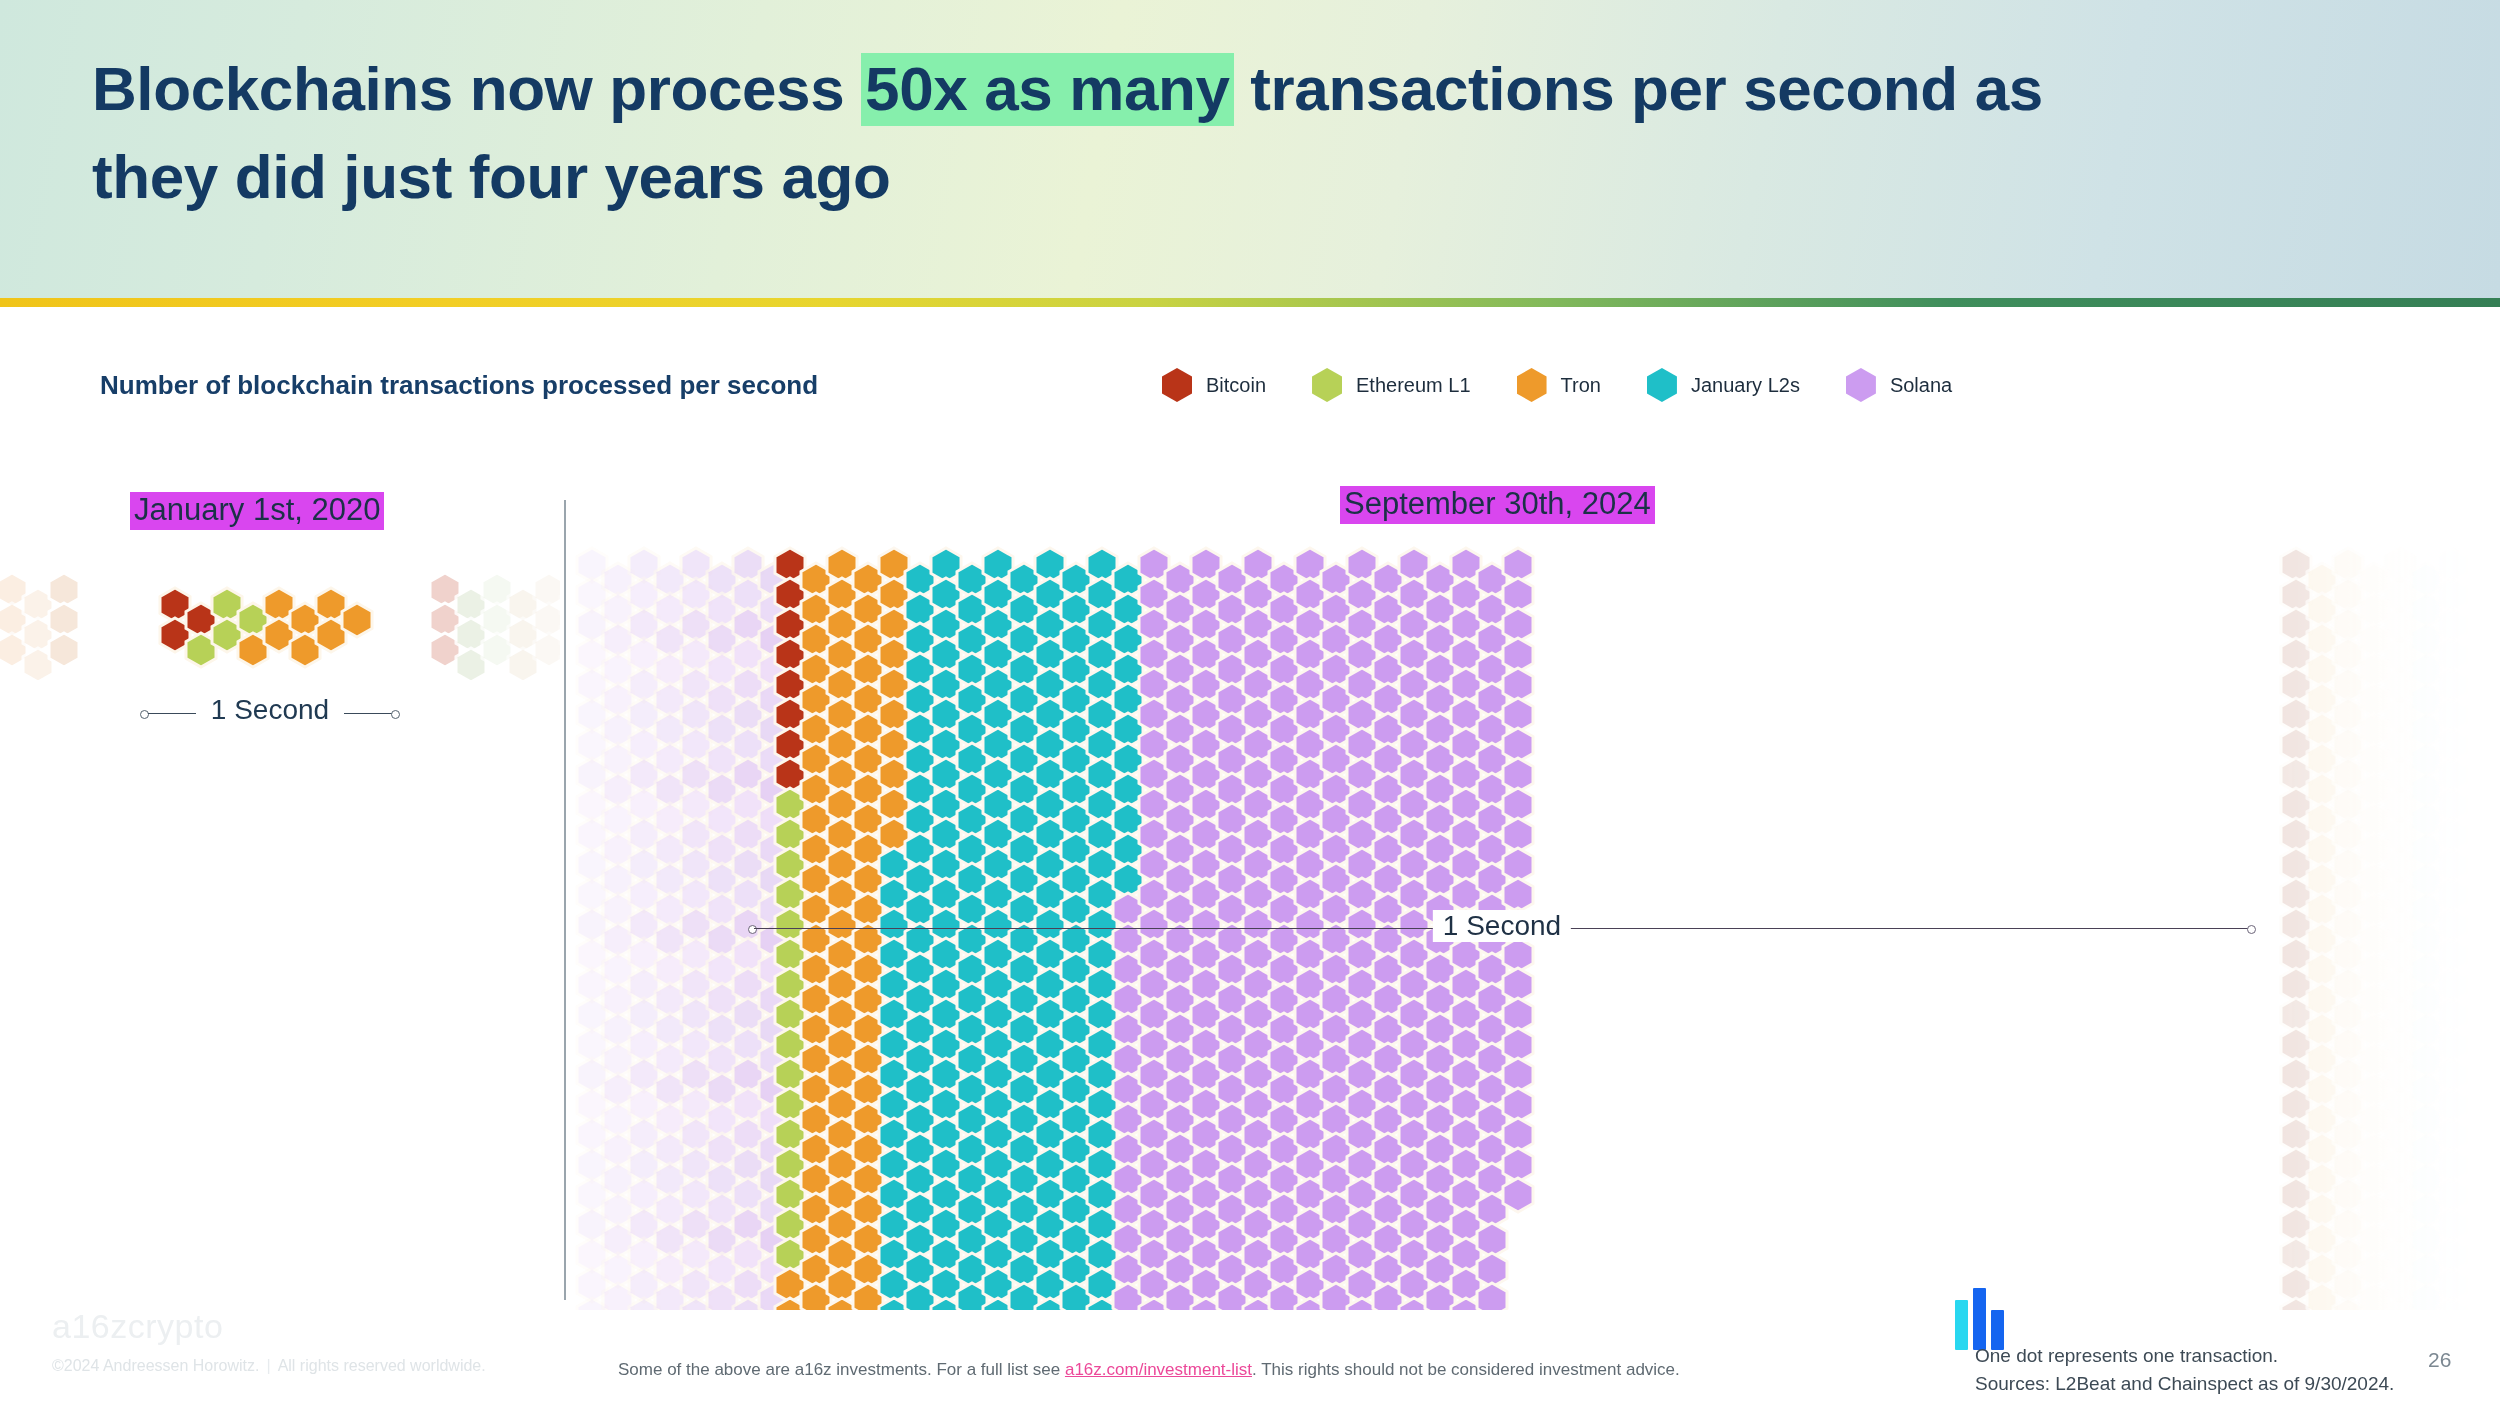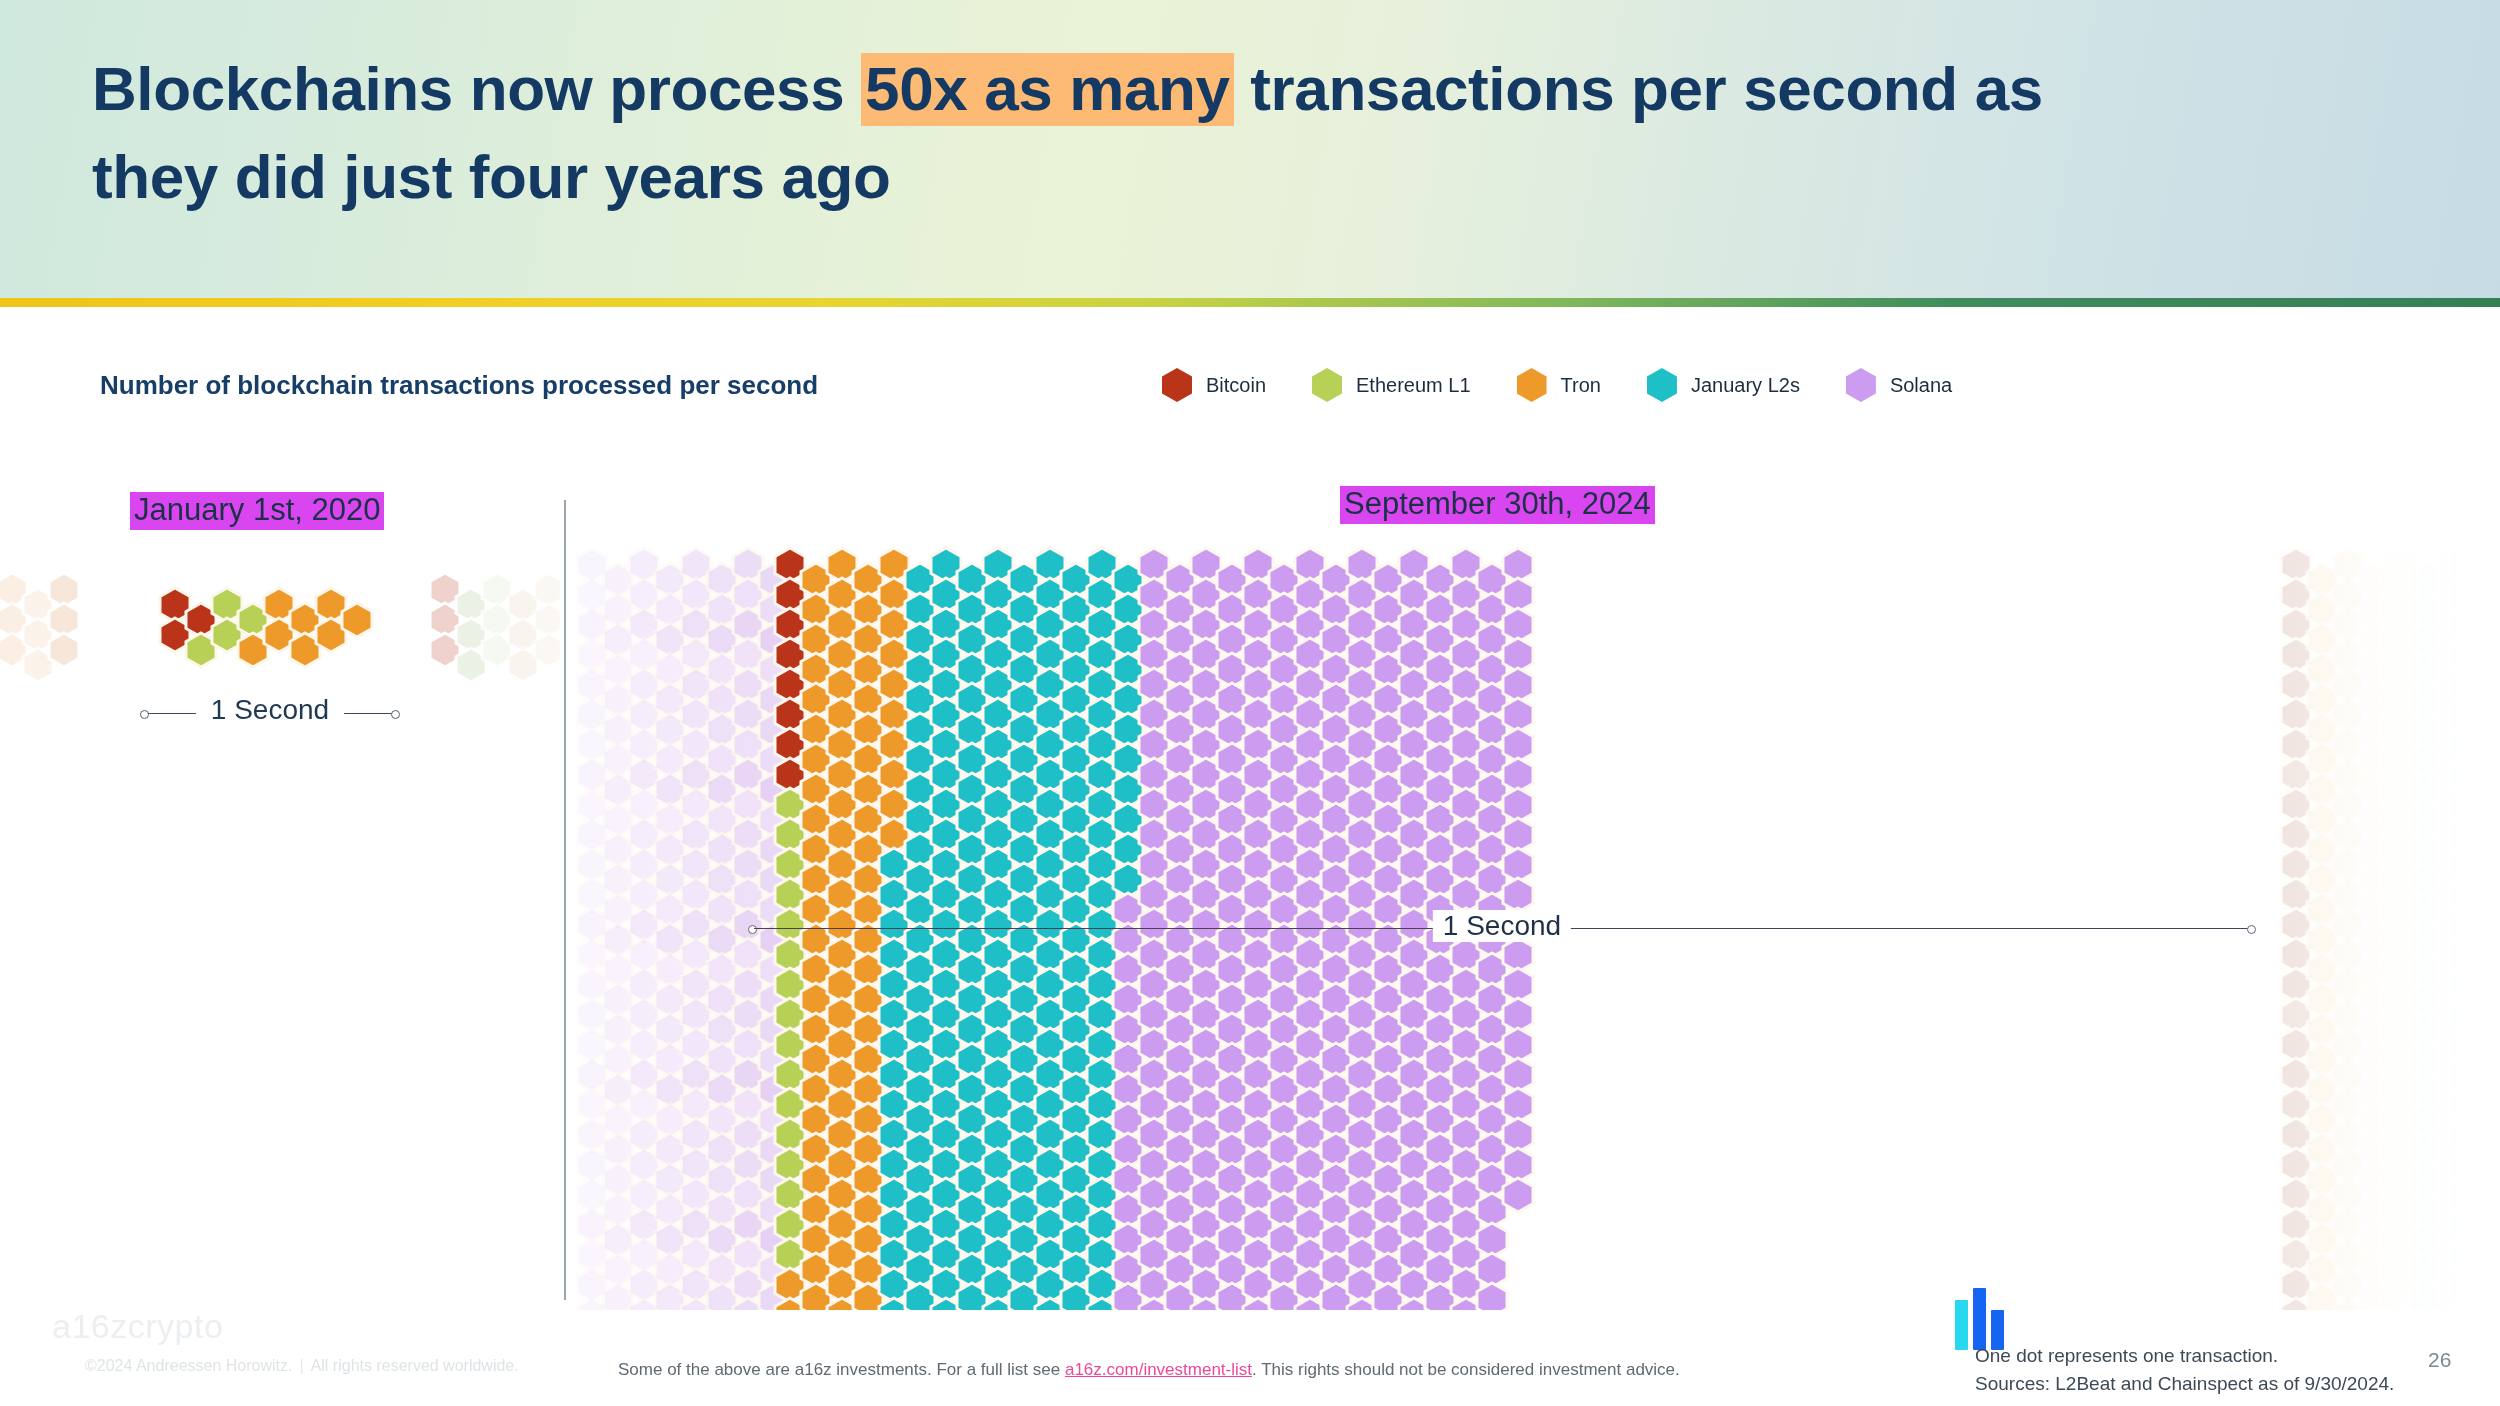--- a/index.html
+++ b/index.html
@@ -21,21 +21,21 @@
     position:absolute; left:0; top:298px; width:2500px; height:9px;
     background:linear-gradient(90deg,#f0c419 0%, #f2ce25 18%, #e8d52e 33%,
       #c9d342 46%, #82b95b 62%, #3f8e5c 78%, #357f55 100%);
   }
   #title {
     position:absolute; left:92px; top:58px; width:2300px;
     font-size:62px; font-weight:700; line-height:1.0;
     color:#143a63; letter-spacing:-0.4px;
   }
   #title .hl {
-    background:#fdba74; padding:1px 4px 3px 4px;
+    background:#86efac; padding:1px 4px 3px 4px;
   }
   #title .l2 { display:block; margin-top:26px; }
 
   
   #subtitle {
     position:absolute; left:100px; top:370px;
     font-size:26px; font-weight:700; color:#173e68;
   }
   #legend {
     position:absolute; left:1162px; top:368px;
@@ -125,21 +125,21 @@
   #wm-bars i:nth-child(2){ height:62px; background:#1565f0; }
   #wm-bars i:nth-child(3){ height:40px; background:#1565f0; }
 
   
   #a16z-logo {
     position:absolute; left:52px; top:1307px;
     font-size:34px; color:#eceff1; font-weight:500; letter-spacing:0.5px;
   }
   #copyright {
     position:absolute; left:52px; top:1357px;
-    font-size:16px; color:#dfe4e7;margin-left:33px;
+    font-size:16px; color:#dfe4e7;
   }
   #copyright .sep { color:#e7ebee; margin:0 7px; }
   #disclaimer {
     position:absolute; left:618px; top:1360px;
     font-size:17px; color:#5f6a72;
   }
   #disclaimer .lnk { color:#ec4899; text-decoration:underline; }
   #sources {
     position:absolute; left:1975px; top:1342px;
     font-size:19px; color:#3d4a55; line-height:1.45;

